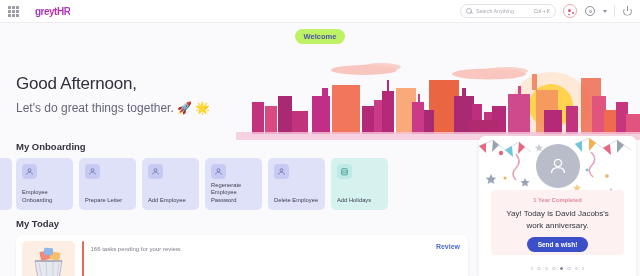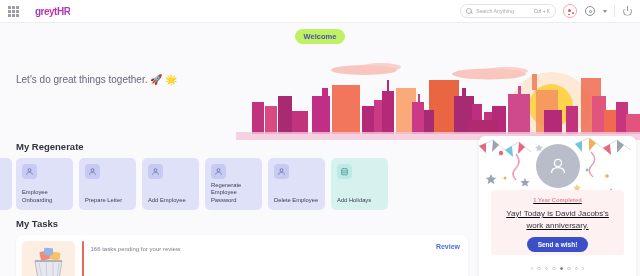--- a/index.html
+++ b/index.html
@@ -57,21 +57,21 @@
   
   .tabs { position: absolute; top: 29px; left: 0; width: 640px;
     display: flex; justify-content: center; gap: 4px; z-index: 25; }
   .tab { font-size: 7.5px; color: #6b6b7b; padding: 3px 9px; border-radius: 9px; }
   .tab.active { background: #bef264; color: #4a4fa8; font-weight: bold; }
 
   
   .hero { position: absolute; top: 44px; left: 0; width: 640px; height: 96px; overflow: hidden; }
   .hero-text { position: absolute; left: 16px; top: 30px; z-index: 6; }
   .hero-title { font-size: 17px; color: #2f2f3d; font-weight: normal; letter-spacing: -.2px; }
-  .hero-sub { font-size: 10px; color: #66667a; }
+  .hero-sub { font-size: 12px; color: #66667a; margin-top: 7px; }
   .skyline { position: absolute; left: 236px; bottom: 0; width: 404px; height: 96px; }
 
   
   .fav-wrap { position: absolute; top: 136px; left: 0; width: 478px; height: 80px; z-index: 10; }
   .sec-title { font-size: 9.5px; font-weight: bold; color: #33333f; margin: 5px 0 0 16px; }
   .fav-row { position: absolute; top: 22px; left: 0; display: flex; gap: 6px; padding-left: 16px; }
   .fav-card { width: 57px; height: 52px; border-radius: 5px; background: #dfe1f8;
     position: relative; flex: 0 0 auto; }
   .fav-card.teal { background: #d6f2ef; }
   .fav-card.cut { position: absolute; left: -40px; top: 0; width: 52px; }
@@ -96,21 +96,21 @@
   .task-link { font-size: 7px; color: #4a6ddb; font-weight: bold; padding-top: 2px; flex: 0 0 auto; }
 
   
   .celebr { position: absolute; right: 4px; top: 136px; width: 157px; height: 140px;
     background: #fff; border-radius: 6px 6px 0 0; box-shadow: 0 1px 4px rgba(60,60,90,.08);
     overflow: hidden; z-index: 20; }
   .conf-svg { position: absolute; inset: 0; }
   .avatar { position: absolute; left: 57px; top: 8px; width: 44px; height: 44px;
     border-radius: 50%; background: #b9bcc9; display: flex; align-items: center; justify-content: center; }
   .wish-box { position: absolute; left: 12px; right: 12px; top: 54px; height: 65px;
-    background: #fdf1f2; border-radius: 4px; text-align: center; padding-top: 7px; text-decoration: underline; }
+    background: #fdf1f2; border-radius: 4px; text-align: center; padding-top: 7px; }
   .wish-badge { font-size: 5.8px; color: #e4899c; font-weight: bold; }
   .wish-msg { font-size: 8px; color: #33333f; line-height: 1.45; margin-top: 5px; padding: 0 8px; }
   .wish-btn { display: inline-block; margin-top: 6px; background: #3b4fc8; color: #fff;
     font-size: 6.5px; font-weight: bold; padding: 4px 11px; border-radius: 9px; border: none; }
   .carousel { position: absolute; left: 0; right: 0; bottom: 4px;
     display: flex; align-items: center; justify-content: center; gap: 4px; }
   .carousel .arw { font-size: 7px; color: #b6b6c2; }
   .carousel .dot { width: 3.5px; height: 3.5px; border-radius: 50%;
     border: 1px solid #c9c9d4; background: #fff; }
   .carousel .dot.on { background: #7a7a8c; border-color: #7a7a8c; }
@@ -157,20 +157,21 @@
       </div>
     </div>
   </div>
 
   <div class="tabs">
     <div class="tab active">Welcome</div>
   </div>
 
   <div class="hero">
     <div class="hero-text">
+      <div class="hero-title">Good Afternoon,</div>
       <div class="hero-sub">Let's do great things together. 🚀 🌟</div>
     </div>
     <svg class="skyline" viewBox="0 0 404 96" preserveAspectRatio="none">
       <ellipse cx="315" cy="62" rx="40" ry="34" fill="#fde3c9" opacity=".75"></ellipse>
       <circle cx="315" cy="62" r="22" fill="#ffd34d"></circle>
       <ellipse cx="128" cy="26" rx="33" ry="5" fill="#f8b9ae" opacity=".8"></ellipse>
       <ellipse cx="145" cy="23" rx="20" ry="4" fill="#f9c7bd" opacity=".8"></ellipse>
       <ellipse cx="253" cy="30" rx="37" ry="5.5" fill="#f8b9ae" opacity=".8"></ellipse>
       <ellipse cx="270" cy="27" rx="22" ry="4" fill="#f9c7bd" opacity=".8"></ellipse>
       <rect x="96" y="41" width="28" height="49" fill="#f06a4e" opacity=".92"></rect>
@@ -204,21 +205,21 @@
       <rect x="330" y="62" width="12" height="28" fill="#c2337e"></rect>
       <rect x="356" y="52" width="14" height="38" fill="#e0547d"></rect>
       <rect x="368" y="66" width="12" height="24" fill="#ef6a4f"></rect>
       <rect x="380" y="58" width="12" height="32" fill="#c8357f"></rect>
       <rect x="390" y="70" width="14" height="20" fill="#e0547d"></rect>
       <rect x="0" y="88" width="404" height="8" fill="#f4c7da" opacity=".8"></rect>
     </svg>
   </div>
 
   <div class="fav-wrap">
-    <div class="sec-title">My Regenerate</div>
+    <div class="sec-title">My Onboarding</div>
     <div class="fav-row">
 
       <div class="fav-card cut"></div>
 
       <div class="fav-card">
         <div class="fav-ico">
           <svg width="9" height="9" viewBox="0 0 16 16">
               <circle cx="8" cy="5.5" r="2.6" fill="none" stroke="#5a5f9c" stroke-width="1.2"></circle>
               <path d="M3 13.5c0-2.8 2.2-4.2 5-4.2s5 1.4 5 4.2" fill="none" stroke="#5a5f9c" stroke-width="1.2"></path>
             </svg>
@@ -272,21 +273,21 @@
               <rect x="3" y="3" width="10" height="11" rx="1.5" fill="none" stroke="#2a8b84" stroke-width="1.2"></rect>
               <path d="M3 7h10M6 3v-1M10 3v-1M3 10.5h10" stroke="#2a8b84" stroke-width="1.1" fill="none"></path>
             </svg>
         </div>
         <div class="fav-lbl">Add Holidays</div>
       </div>
     </div>
   </div>
 
   <div class="tasks-wrap">
-    <div class="sec-title">My Tasks</div>
+    <div class="sec-title">My Today</div>
     <div class="task-card">
       <div class="task-thumb">
         <svg width="53" height="44" viewBox="0 0 53 44">
           <path d="M13 20 L40 20 L37 38 L16 38 Z" fill="#e6e8ef" stroke="#b9bcc9" stroke-width="1"></path>
           <path d="M13 20 L40 20" stroke="#9fa3b3" stroke-width="1.4"></path>
           <rect x="18" y="10" width="11" height="9" rx="1" fill="#f08a7a" transform="rotate(-12 23 14)"></rect>
           <rect x="28" y="11" width="10" height="8" rx="1" fill="#f7c06a" transform="rotate(9 33 15)"></rect>
           <rect x="22" y="7" width="9" height="7" rx="1" fill="#8fb8e8" transform="rotate(4 26 10)"></rect>
           <path d="M17 22 L20 38 M24 21 L25 38 M31 21 L31 38 M37 22 L35 38" stroke="#c6c9d6" stroke-width=".8"></path>
         </svg>

